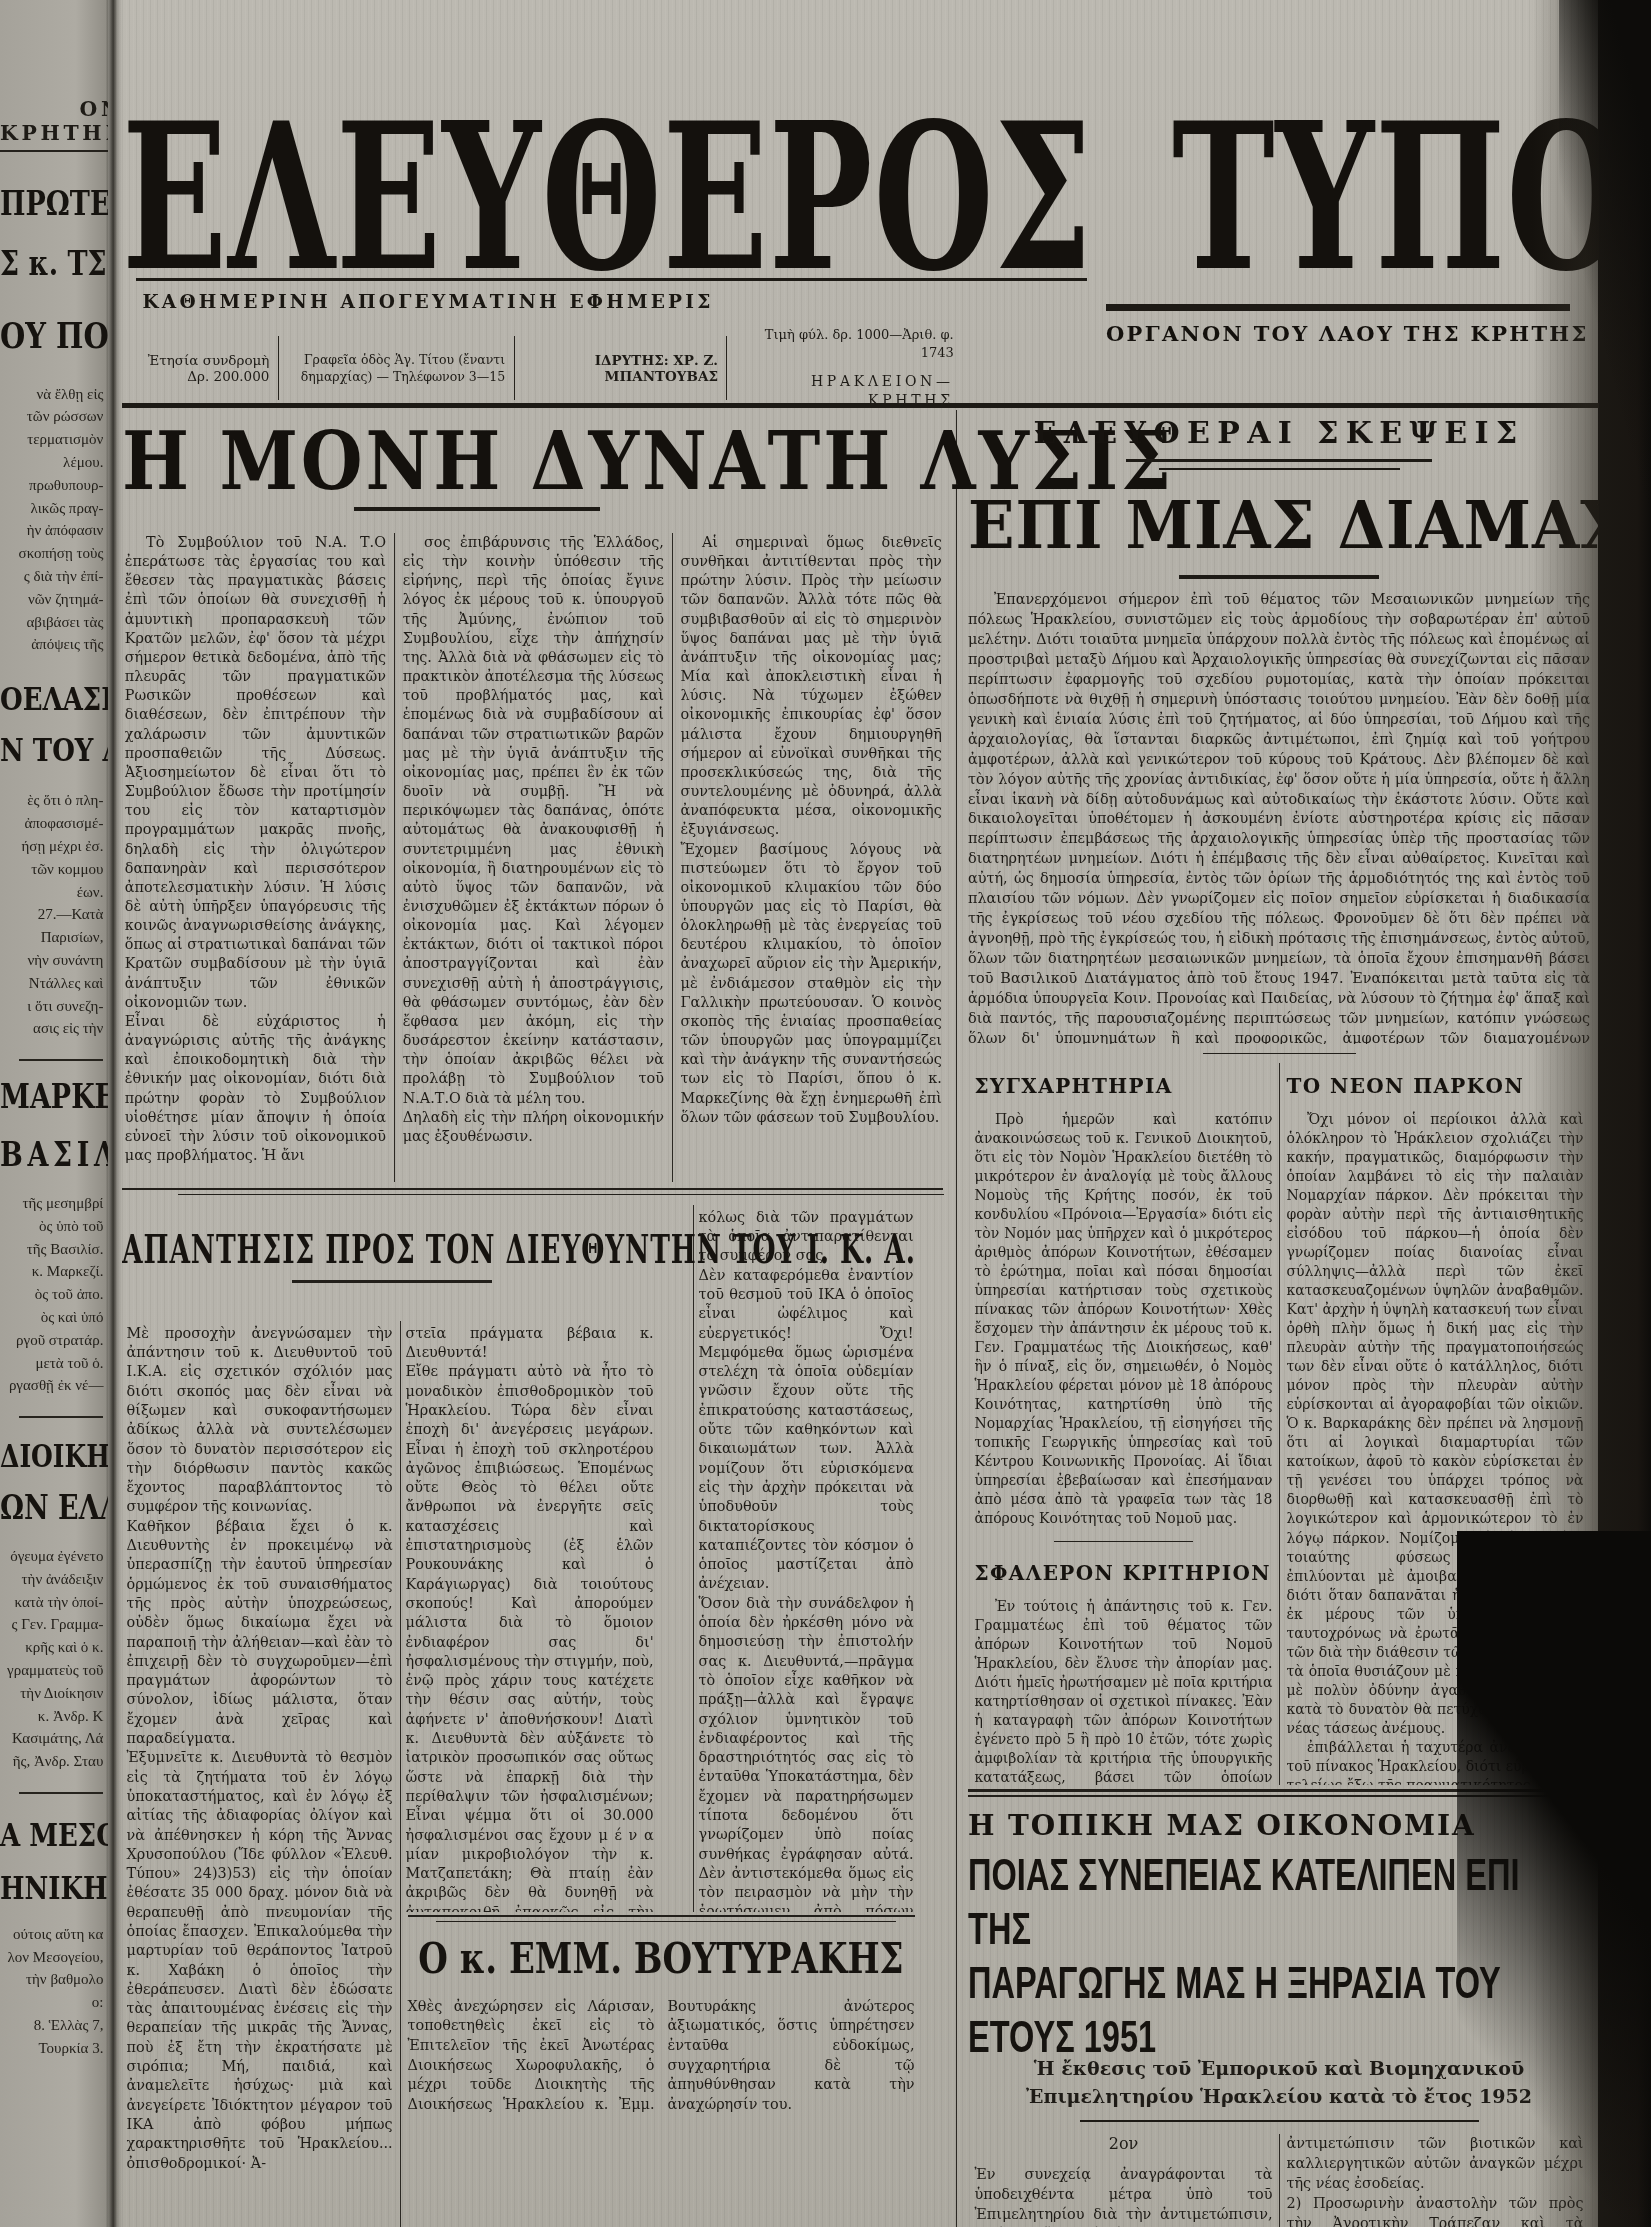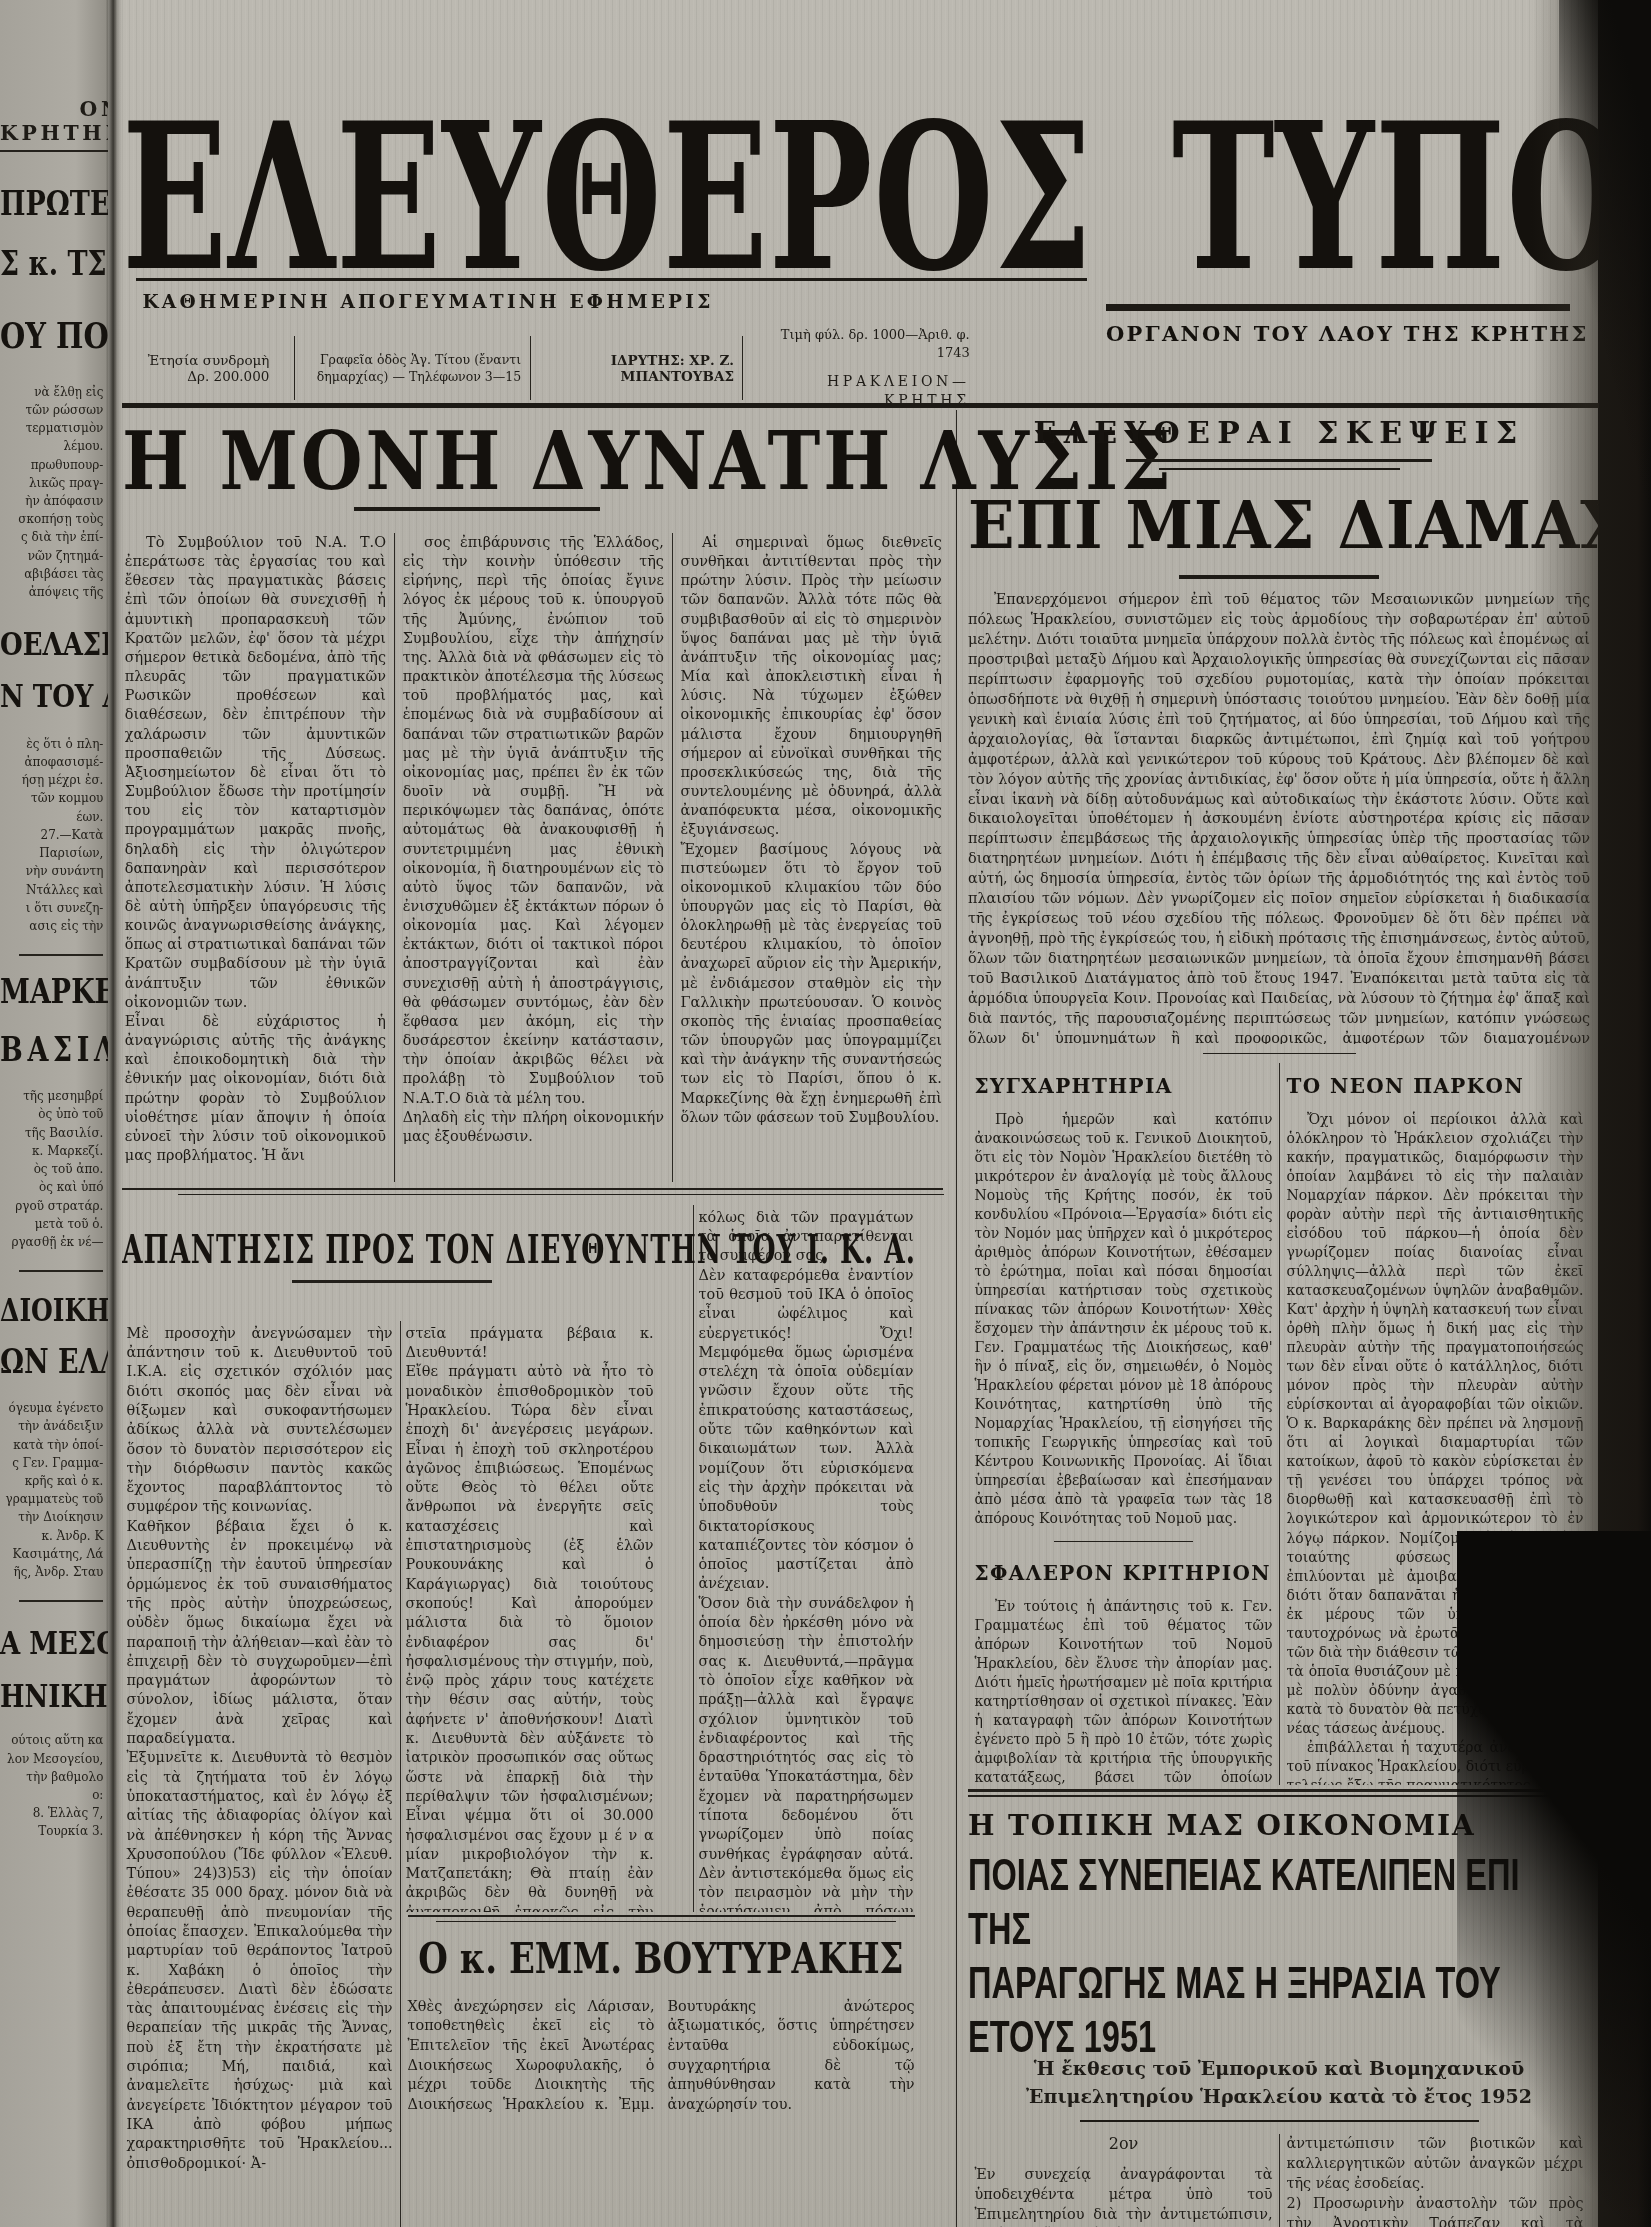--- a/index.html
+++ b/index.html
@@ -36,21 +36,21 @@
   }
   .blob-bottom-right{
     position:absolute;right:0;bottom:0;width:195px;height:696px;
     background:linear-gradient(232deg,#0b0a08 0 42%,rgba(11,10,8,0) 78%);
   }
   
   .np-kicker{display:inline-block;margin-top:97px;font-weight:bold;font-size:20.4px;letter-spacing:3.7px;
     border-bottom:2.8px solid #24211c;padding-bottom:4.6px;}
   .np-head{font-weight:bold;font-size:27px;transform:scaleY(1.25);transform-origin:right center;white-space:nowrap;color:#16130f;}
   .np-h1a{margin-top:36px;} .np-h1b{margin-top:29px;} .np-h1c{margin-top:39px;font-size:29px;}
-  .np-body{font-size:12px;line-height:1.52;white-space:pre-line;color:#24211b;}
+  .np-body{font-size:15px;line-height:1.52;white-space:pre-line;color:#24211b;font-family:Liberation Serif, serif;}
   .np-b1{margin-top:31px;}
   .np-h2a{margin-top:28px;font-size:26px;} .np-h2b{margin-top:21.3px;font-size:26px;}
   .np-b2{margin-top:24px;}
   .np-rule{height:1.9px;background:#26231d;margin:18.6px 0 0 18.6px;}
   .np-h3a{margin-top:20.4px;} .np-h3b{margin-top:27px;letter-spacing:4.6px;}
   .np-b3{margin-top:22px;}
   .np-h4a{margin-top:24px;font-size:25px;} .np-h4b{margin-top:21.3px;}
   .np-b4{margin-top:22px;}
   .np-h5a{margin-top:26px;font-size:26px;} .np-h5b{margin-top:23px;font-size:26px;}
   .np-b5{margin-top:20.4px;}
@@ -65,21 +65,21 @@
   .mast-rule-r{position:absolute;left:984px;top:304px;width:464px;height:7.4px;background:#1d1a15;}
   .subtitle-l{position:absolute;left:20.4px;top:291px;font-weight:bold;font-size:18.6px;letter-spacing:3.2px;color:#1a1712;}
   .subtitle-r{position:absolute;left:984px;top:321px;font-weight:bold;font-size:21px;letter-spacing:2.3px;color:#14110d;white-space:nowrap;}
   .infobar{
     position:absolute;left:0px;top:336px;width:1244px;height:64px;display:flex;align-items:stretch;
     font-size:13.5px;
   }
   .infobar .cell{padding:4.6px 8.4px;display:flex;flex-direction:column;justify-content:center;text-align:right;}
   .infobar .cell + .cell{border-left:1.4px solid #26231d;}
   .c-sub{width:139px;}
-  .c-addr{width:218px;font-size:12.5px;line-height:1.4;margin-left:16px;}
+  .c-addr{width:218px;font-size:12.5px;line-height:1.4;}
   .c-founder{width:195px;font-weight:bold;font-size:13.5px;}
   .c-price{width:218px;font-size:13px;line-height:1.35;}
   .c-price .city{font-weight:normal;letter-spacing:3.7px;font-size:14px;margin-top:11px;}
   .c-date{width:251px;font-size:16.7px;}
   .rule-heavy{position:absolute;left:0;top:403px;width:100%;height:4.6px;background:#1d1a15;}
   .vdivider{position:absolute;left:834px;top:410px;width:1.4px;height:1817px;background:#2b2823;}
   
   .lead-head{
     position:absolute;left:0;top:414px;width:821px;text-align:center;
     font-weight:bold;font-size:71px;transform:scaleY(1.12);transform-origin:top center;

